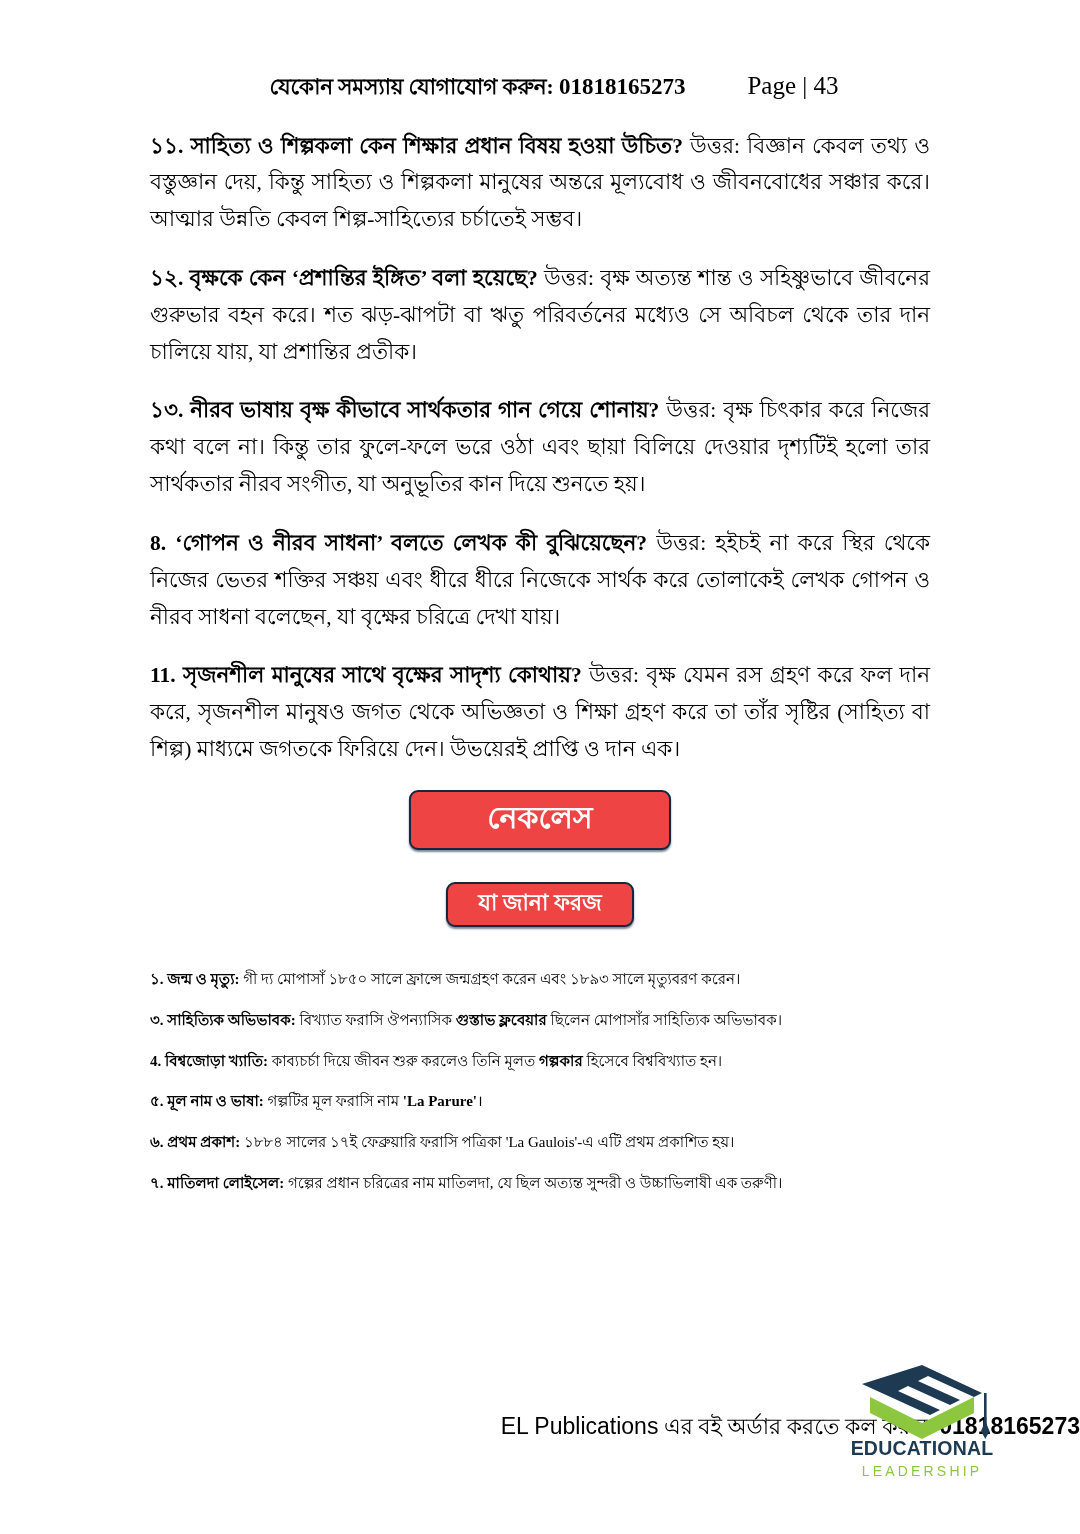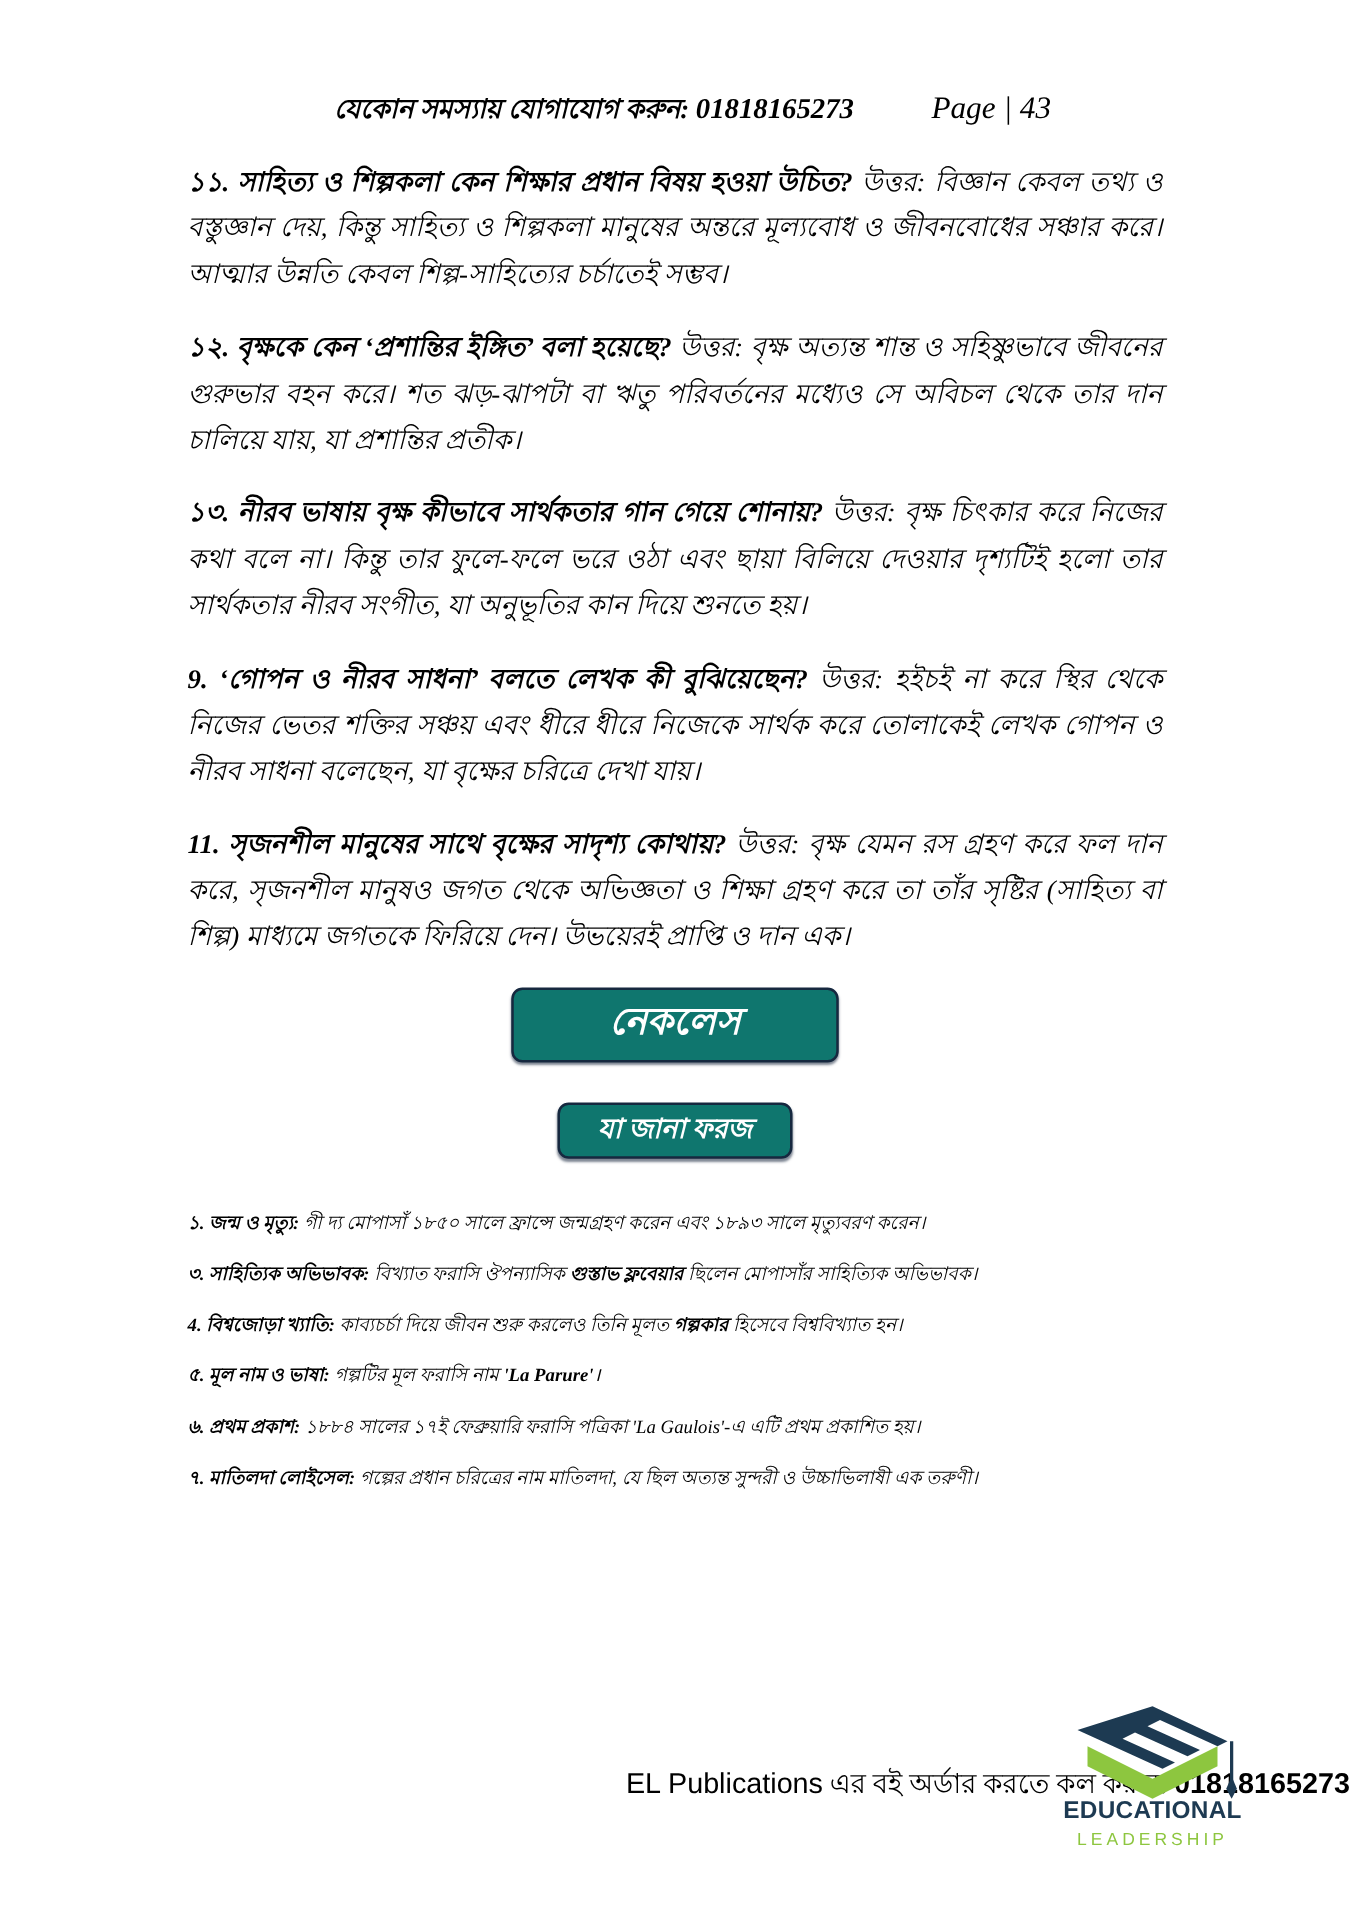--- a/index.html
+++ b/index.html
@@ -16,21 +16,20 @@
     color: #000000;
     overflow: hidden;
   }
 
   .page {
     position: absolute;
     left: 0; top: 0;
     width: 1080px;
     height: 1534px;
     padding: 0 150px;
-    font-style: italic;
   }
 
   
   .header {
     display: flex;
     align-items: baseline;
     justify-content: center;
     gap: 62px;
     padding-top: 70px;
     margin-left: 28px;
@@ -72,21 +71,21 @@
   .qa-a {
     font-weight: 400;
   }
 
   
   .banner-wrap {
     display: flex;
     justify-content: center;
   }
   .banner {
-    background: #0f766e;
+    background: #ef4444;
     color: #ffffff;
     border-radius: 9px;
     border: 2px solid #16283f;
     box-shadow: 0 2px 2px rgba(20,35,58,0.55);
     text-align: left;
     font-weight: 700;
     font-family: "Liberation Serif", "DejaVu Serif", serif;
     line-height: 1;
   }
   .banner-main {
@@ -187,21 +186,21 @@
       <span>যেকোন সমস্যায় যোগাযোগ করুন:</span>
       <span class="phone">01818165273</span>
     </div>
     <div class="header-page">Page | 43</div>
   </div>
 
   <div class="qa-list">
       <p class="qa-item"><span class="qa-q">১১. সাহিত্য ও শিল্পকলা কেন শিক্ষার প্রধান বিষয় হওয়া উচিত?</span><span class="qa-a"> উত্তর: বিজ্ঞান কেবল তথ্য ও বস্তুজ্ঞান দেয়, কিন্তু সাহিত্য ও শিল্পকলা মানুষের অন্তরে মূল্যবোধ ও জীবনবোধের সঞ্চার করে। আত্মার উন্নতি কেবল শিল্প-সাহিত্যের চর্চাতেই সম্ভব।</span></p>
       <p class="qa-item"><span class="qa-q">১২. বৃক্ষকে কেন ‘প্রশান্তির ইঙ্গিত’ বলা হয়েছে?</span><span class="qa-a"> উত্তর: বৃক্ষ অত্যন্ত শান্ত ও সহিষ্ণুভাবে জীবনের গুরুভার বহন করে। শত ঝড়-ঝাপটা বা ঋতু পরিবর্তনের মধ্যেও সে অবিচল থেকে তার দান চালিয়ে যায়, যা প্রশান্তির প্রতীক।</span></p>
       <p class="qa-item"><span class="qa-q">১৩. নীরব ভাষায় বৃক্ষ কীভাবে সার্থকতার গান গেয়ে শোনায়?</span><span class="qa-a"> উত্তর: বৃক্ষ চিৎকার করে নিজের কথা বলে না। কিন্তু তার ফুলে-ফলে ভরে ওঠা এবং ছায়া বিলিয়ে দেওয়ার দৃশ্যটিই হলো তার সার্থকতার নীরব সংগীত, যা অনুভূতির কান দিয়ে শুনতে হয়।</span></p>
-      <p class="qa-item"><span class="qa-q">9. ‘গোপন ও নীরব সাধনা’ বলতে লেখক কী বুঝিয়েছেন?</span><span class="qa-a"> উত্তর: হইচই না করে স্থির থেকে নিজের ভেতর শক্তির সঞ্চয় এবং ধীরে ধীরে নিজেকে সার্থক করে তোলাকেই লেখক গোপন ও নীরব সাধনা বলেছেন, যা বৃক্ষের চরিত্রে দেখা যায়।</span></p>
+      <p class="qa-item"><span class="qa-q">8. ‘গোপন ও নীরব সাধনা’ বলতে লেখক কী বুঝিয়েছেন?</span><span class="qa-a"> উত্তর: হইচই না করে স্থির থেকে নিজের ভেতর শক্তির সঞ্চয় এবং ধীরে ধীরে নিজেকে সার্থক করে তোলাকেই লেখক গোপন ও নীরব সাধনা বলেছেন, যা বৃক্ষের চরিত্রে দেখা যায়।</span></p>
       <p class="qa-item"><span class="qa-q">11. সৃজনশীল মানুষের সাথে বৃক্ষের সাদৃশ্য কোথায়?</span><span class="qa-a"> উত্তর: বৃক্ষ যেমন রস গ্রহণ করে ফল দান করে, সৃজনশীল মানুষও জগত থেকে অভিজ্ঞতা ও শিক্ষা গ্রহণ করে তা তাঁর সৃষ্টির (সাহিত্য বা শিল্প) মাধ্যমে জগতকে ফিরিয়ে দেন। উভয়েরই প্রাপ্তি ও দান এক।</span></p>
     </div>
 
   <div class="banner-wrap">
     <div class="banner banner-main">নেকলেস</div>
   </div>
 
   <div class="banner-wrap">
     <div class="banner banner-sub">যা জানা ফরজ</div>
   </div>

